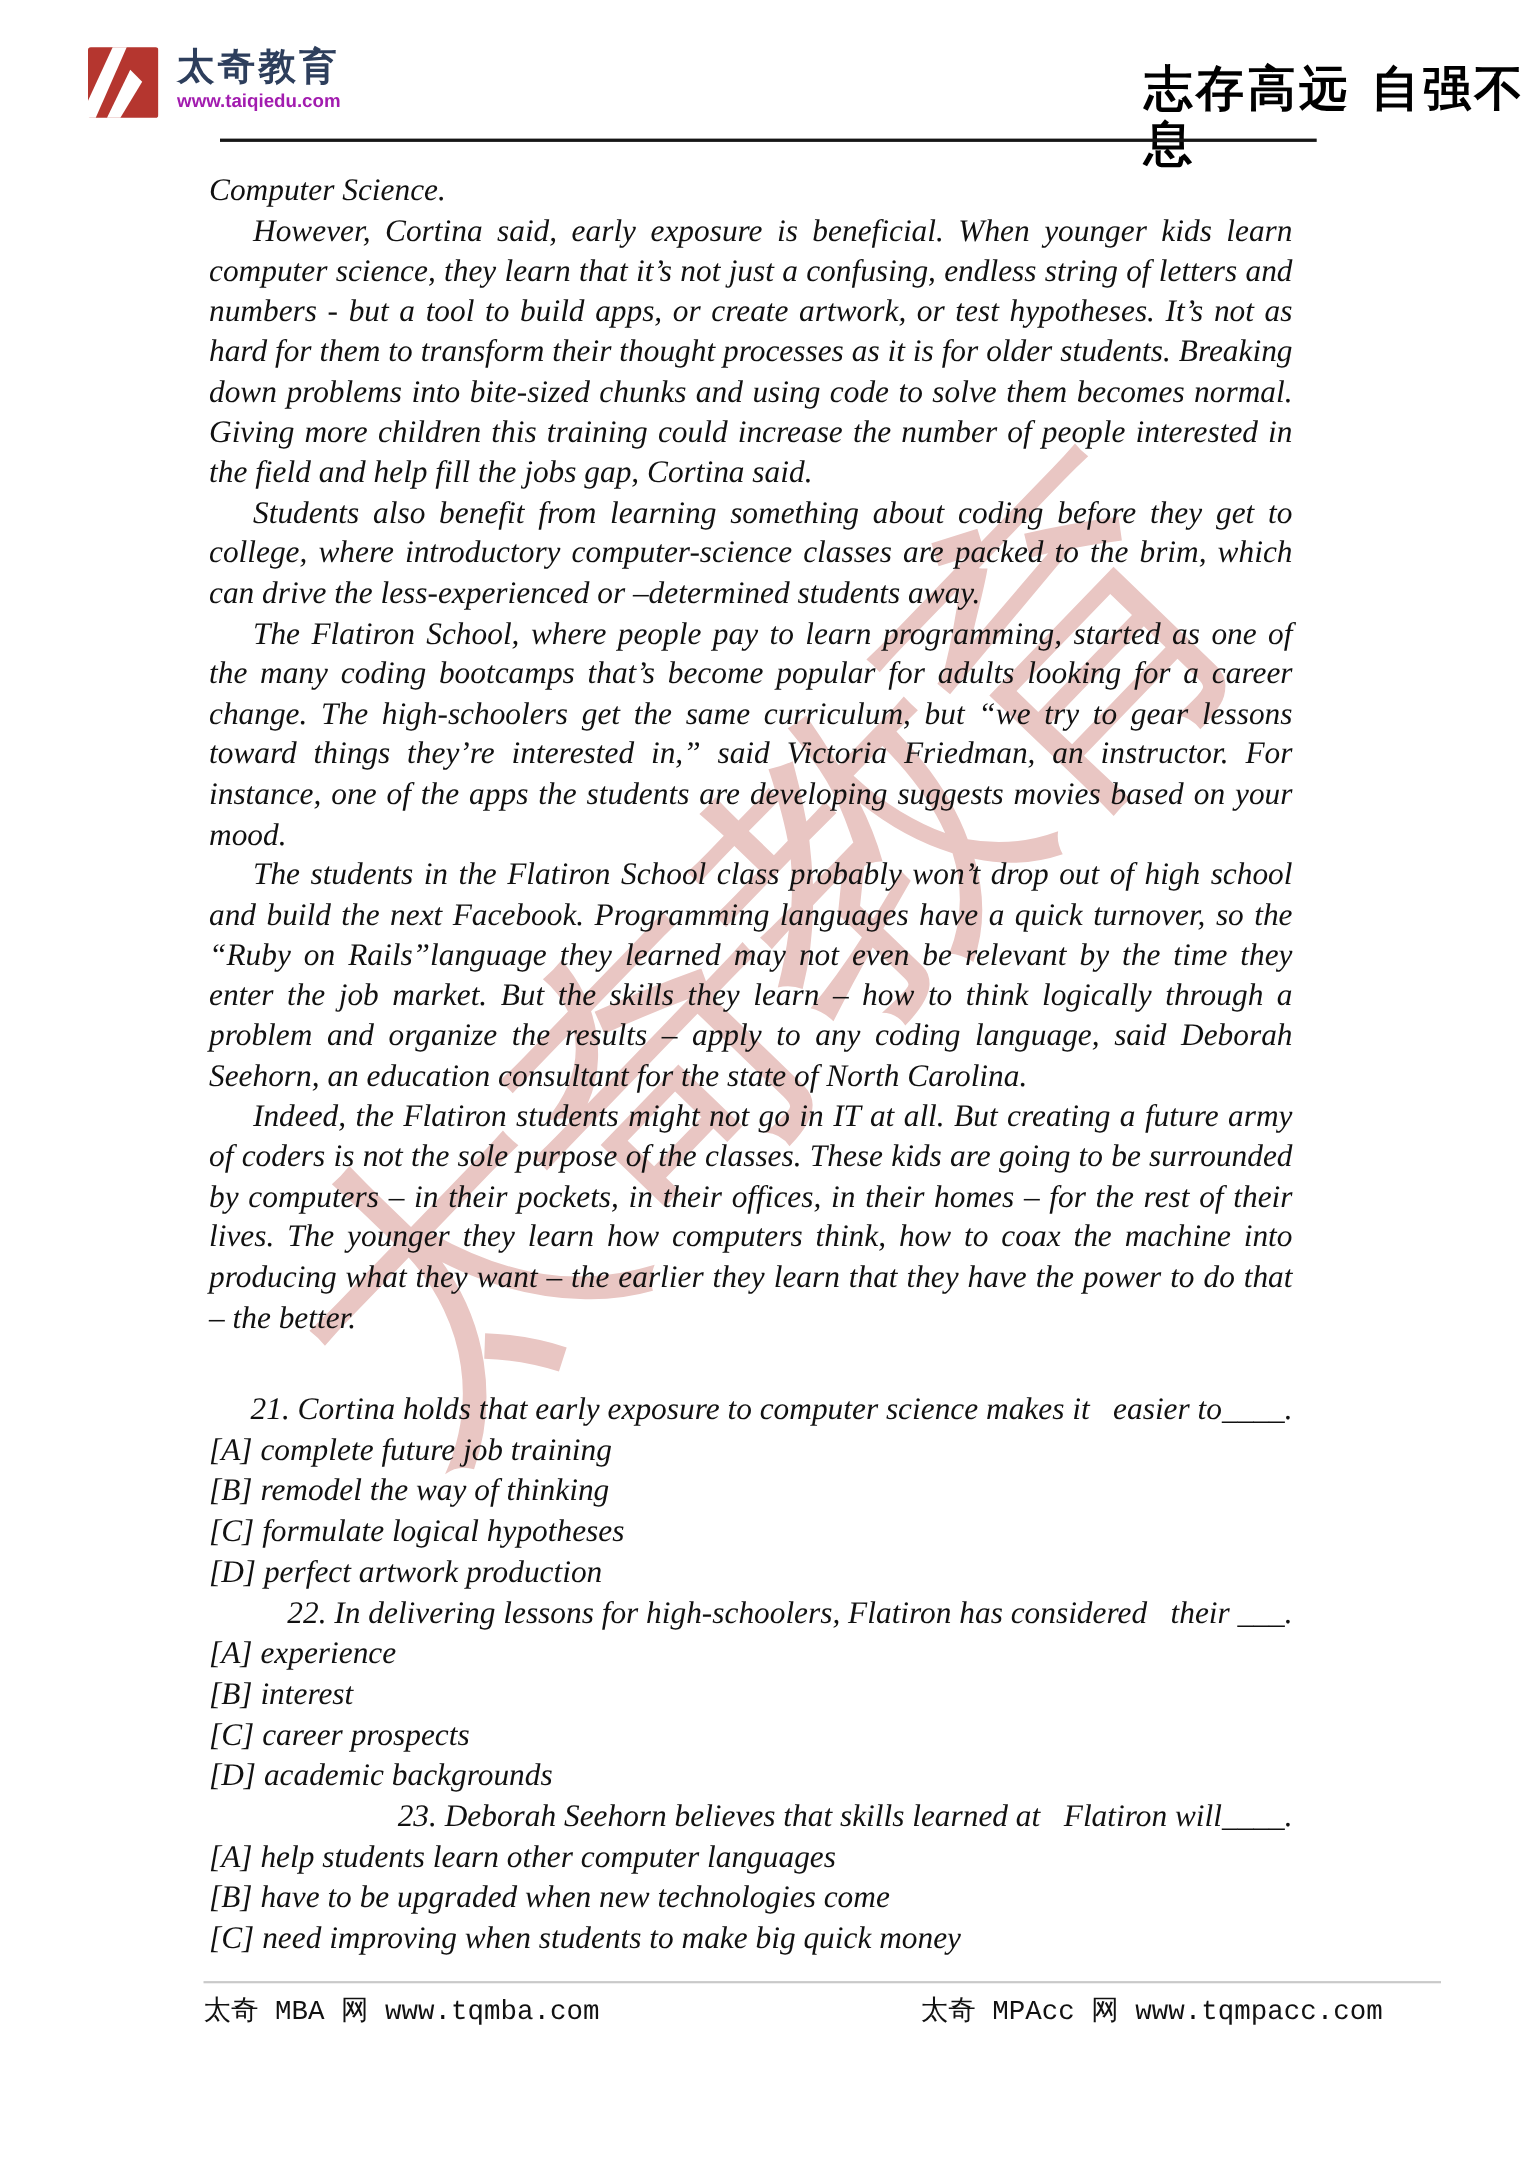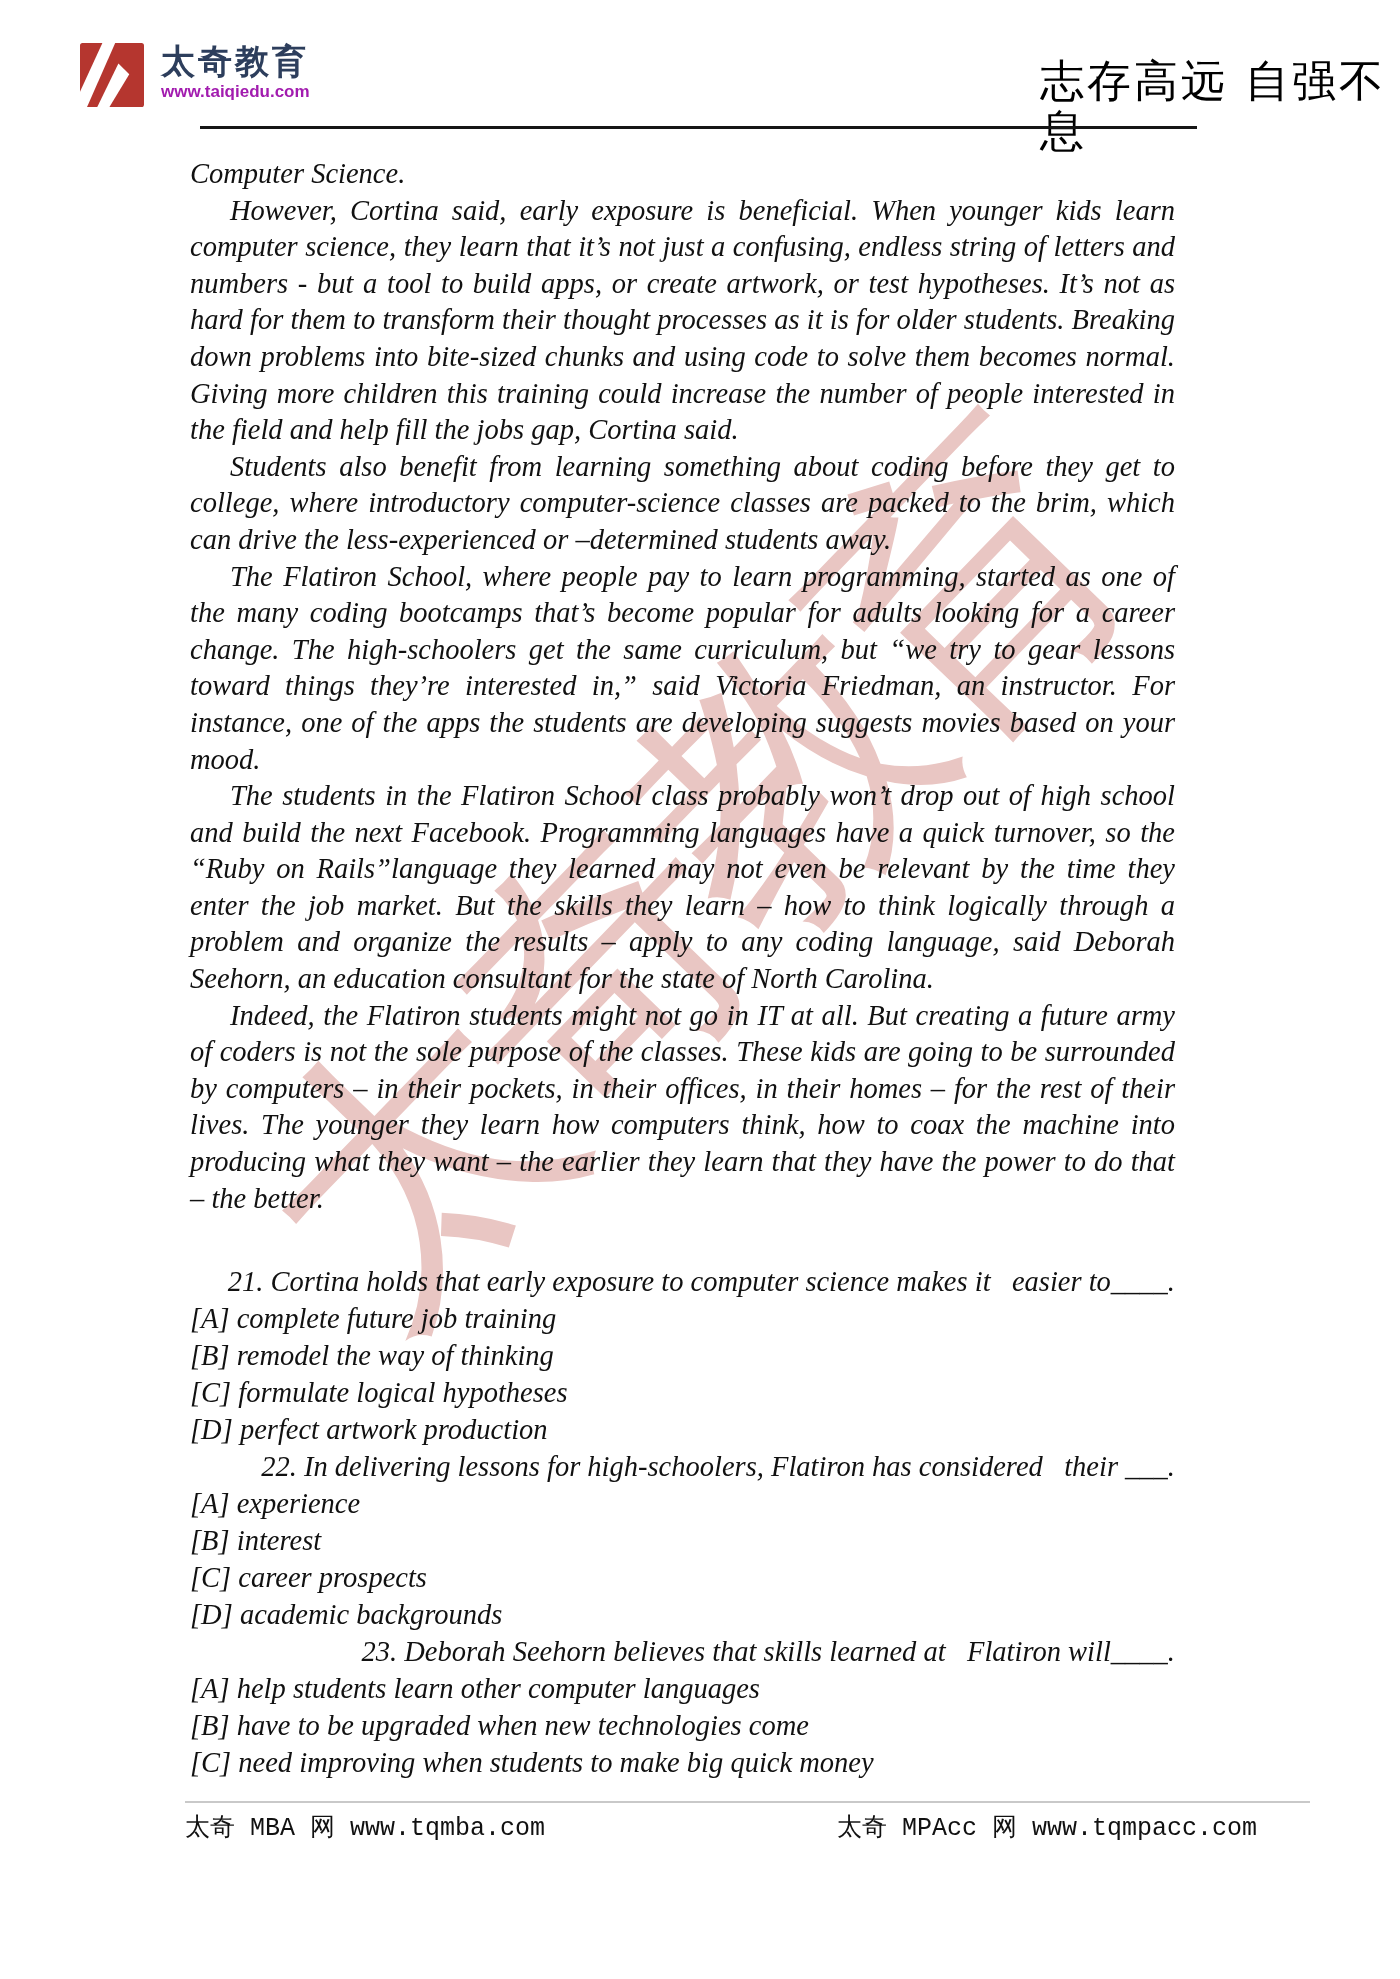--- a/index.html
+++ b/index.html
@@ -59,21 +59,21 @@
     font-size: 17px;
     line-height: 19px;
     color: #a21caf;
     margin-top: 2px;
   }
   .motto {
     position: absolute;
     left: 1040px;
     top: 56px;
     font-family: "DejaVu Serif", serif;
-    font-weight: 400;
+    font-weight: 700;
     font-size: 44px;
     line-height: 50px;
     letter-spacing: 3px;
     color: #000000;
     z-index: 2;
   }
   .header-rule {
     position: absolute;
     left: 200px;
     top: 126px;

